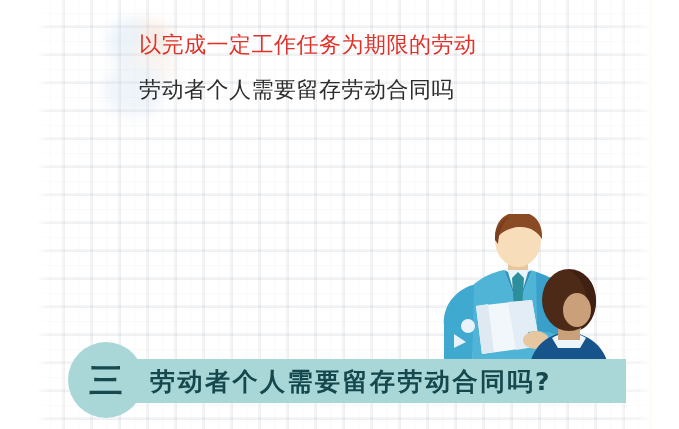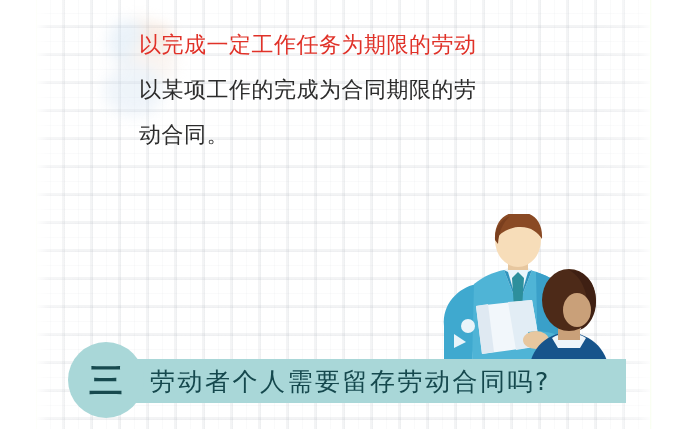--- a/index.html
+++ b/index.html
@@ -145,21 +145,21 @@
   }
 
   .banner-text {
     position: absolute;
     left: 82px;
     top: 17px;
     height: 44px;
     display: flex;
     align-items: center;
     font-size: 25px;
-    font-weight: normal;
+    font-weight: bold;
     letter-spacing: 2.5px;
     color: #15484d;
     white-space: nowrap;
     font-family: "DejaVu Sans", "Liberation Sans", sans-serif;
   }
 </style>
 </head>
 <body>
 
 <div id="page">
@@ -174,24 +174,21 @@
     <ellipse cx="70" cy="30" rx="14" ry="14" fill="#e8bfa2"></ellipse>
   </svg>
 
   <div class="grid-fade"></div>
 
   <div class="copy-block">
     <div class="copy-line">
       <span class="em-red">以完成一定工作任务为期限的劳动</span>
     </div>
     <div class="copy-line">
-      <span>以某项工作的完成为合同期限的劳</span>
-    </div>
-    <div class="copy-line">
-      <span>动合同。</span>
+      <span>劳动者个人需要留存劳动合同吗</span>
     </div>
   </div>
 
   <svg class="illustration" viewBox="0 0 200 166">
 
     <g>
 
       <path d="M12 112 C10 90 26 74 44 70 L56 84 L44 96 L40 150 L12 150 Z" fill="#3fa9cf"></path>
 
       <path d="M42 70 C52 62 62 58 72 56 L98 56 C112 60 126 66 132 78 L136 150 L40 150 Z" fill="#4fb4d6"></path>

